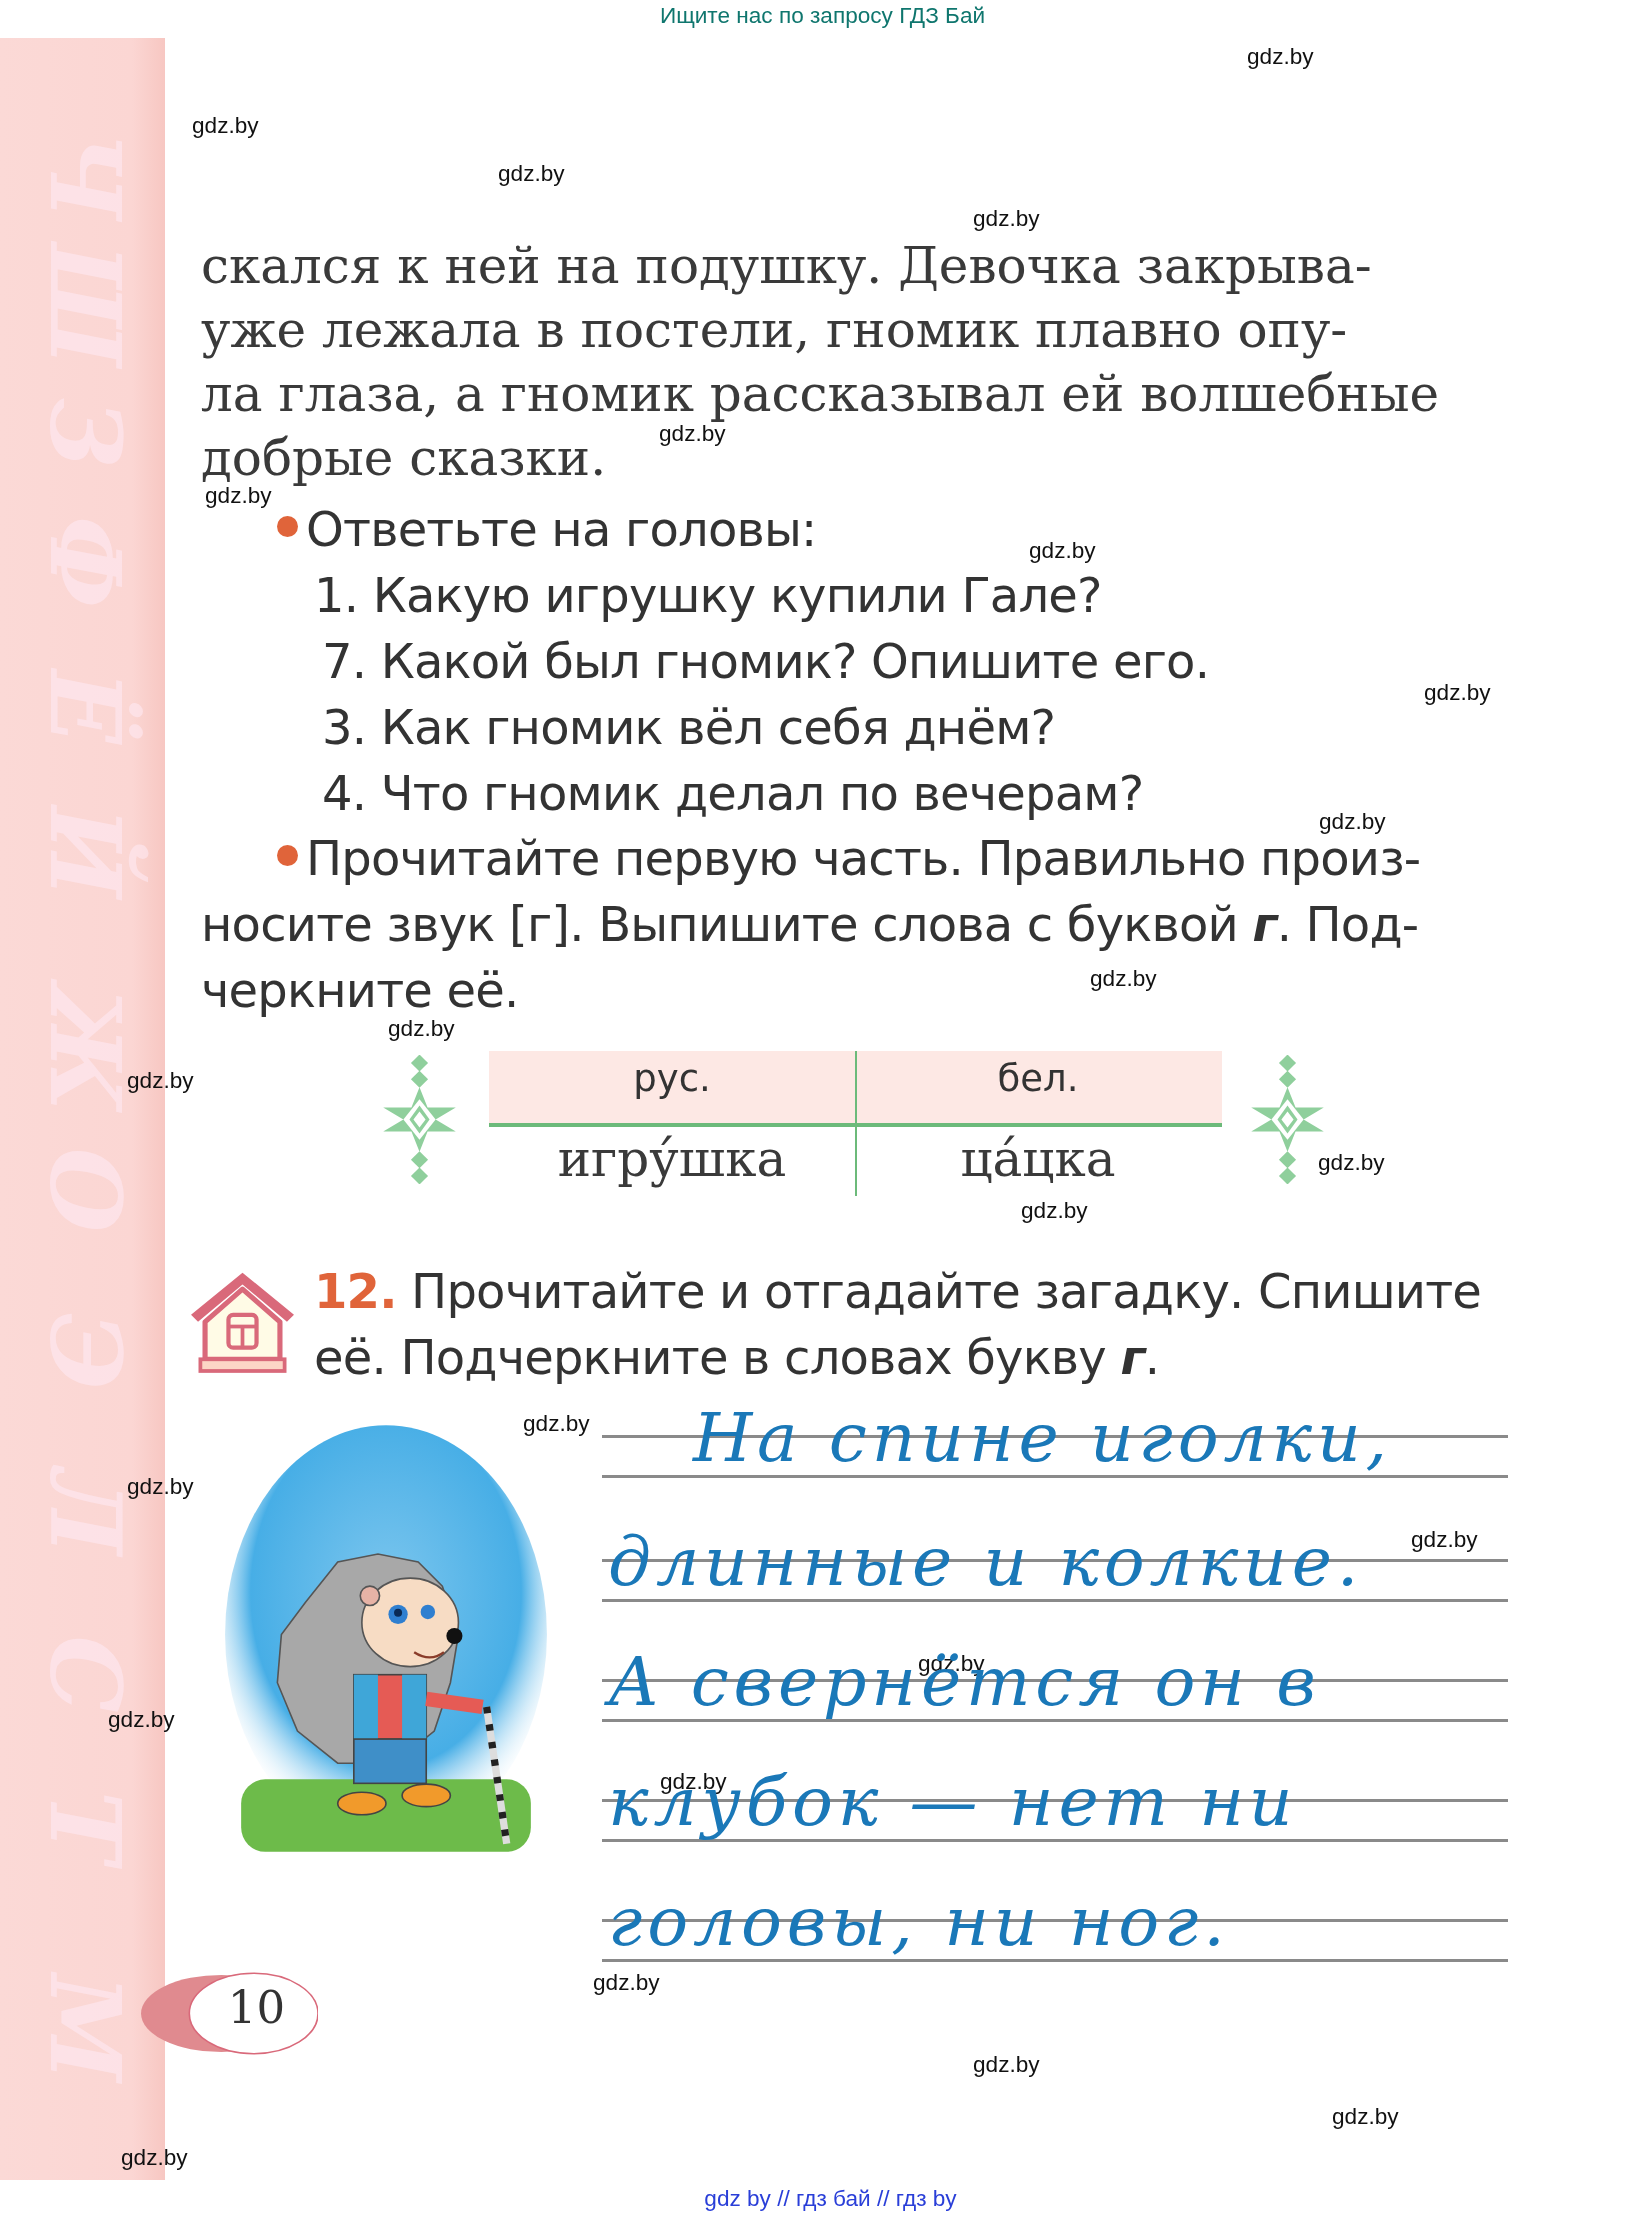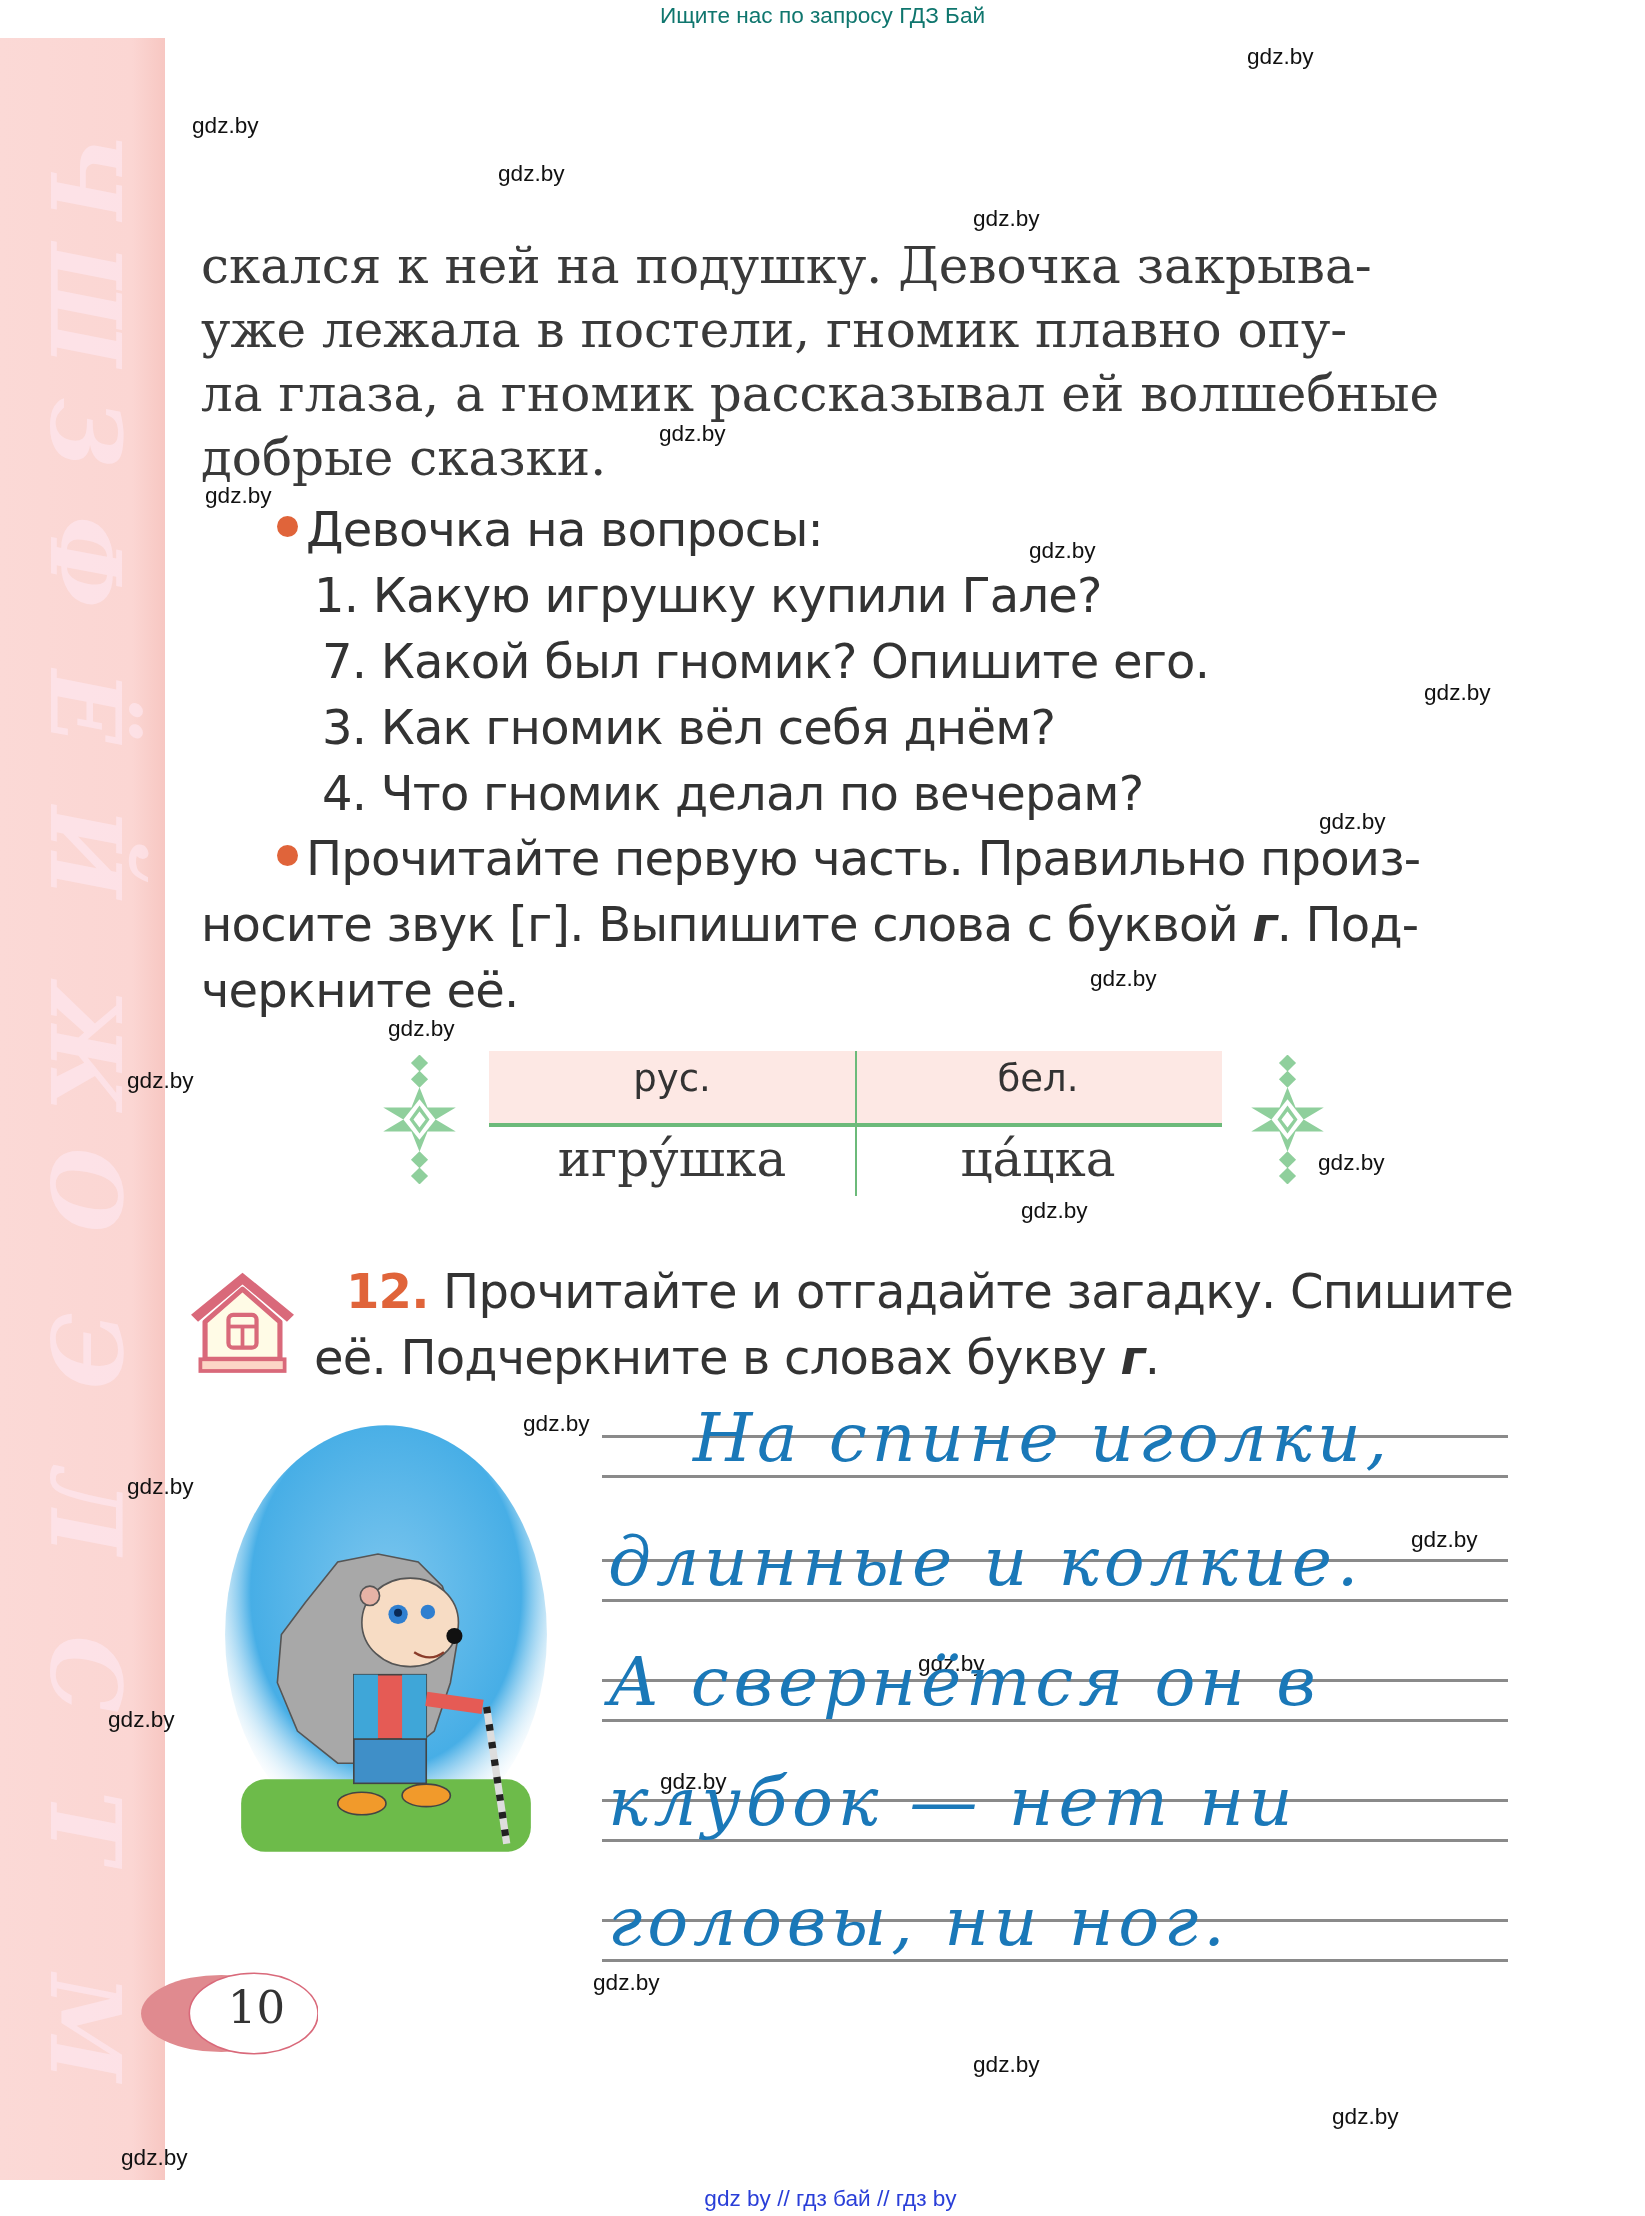--- a/index.html
+++ b/index.html
@@ -59,21 +59,21 @@
   }
   .vt-divider {
     position:absolute; left:366px; top:0; width:2.4px; height:145px; background:#6cba7a;
   }
   .vt-cell {
     position:absolute; width:366px; text-align:center;
   }
   .vt-h { top:6.4px; font-family:"DejaVu Sans", sans-serif; font-size:37px; color:#333; }
   .vt-b { top:79px; font-family:"DejaVu Serif", serif; font-size:50px; color:#3a3a3a; }
   
-  .ex-num { color:#e0643a; font-weight:bold;margin-left:32px; }
+  .ex-num { color:#e0643a; font-weight:bold; }
   
   .rule { position:absolute; left:602px; width:906px; height:3.2px; background:#8a8a8a; }
   .cursive {
     position:absolute; font-family:"DejaVu Serif", serif; font-style:italic;
     font-size:68px; color:#1a78b8; white-space:nowrap; letter-spacing:4.8px;
   }
   
   .page-badge { left:133px; top:1965px; width:185px; height:97px; }
   .page-num {
     position:absolute; left:77px; top:16px; width:89px; text-align:center;
@@ -131,21 +131,21 @@
 <div class="wm" style="left:121px;top:2145px">gdz.by</div>
 
 <div class="abs story">
   <span class="story-line">скался к ней на подушку. Девочка закрыва-</span>
   <span class="story-line">уже лежала в постели, гномик плавно опу-</span>
   <span class="story-line">ла глаза, а гномик рассказывал ей волшебные</span>
   <span class="story-line">добрые сказки.</span>
 </div>
 
 <div class="abs sans" style="left:277px;top:501px">
-  <span class="bullet"></span><span>Девочка на вопросы:</span>
+  <span class="bullet"></span><span>Ответьте на головы:</span>
 </div>
 <div class="abs sans" style="left:314px;top:567px">1. Какую игрушку купили Гале?</div>
 <div class="abs sans" style="left:322px;top:633px">7. Какой был гномик? Опишите его.</div>
 <div class="abs sans" style="left:322px;top:699px">3. Как гномик вёл себя днём?</div>
 <div class="abs sans" style="left:322px;top:765px">4. Что гномик делал по вечерам?</div>
 
 <div class="abs sans" style="left:277px;top:830px">
   <span class="bullet"></span><span>Прочитайте первую часть. Правильно произ-</span>
 </div>
 <div class="abs sans" style="left:201px;top:896px">

